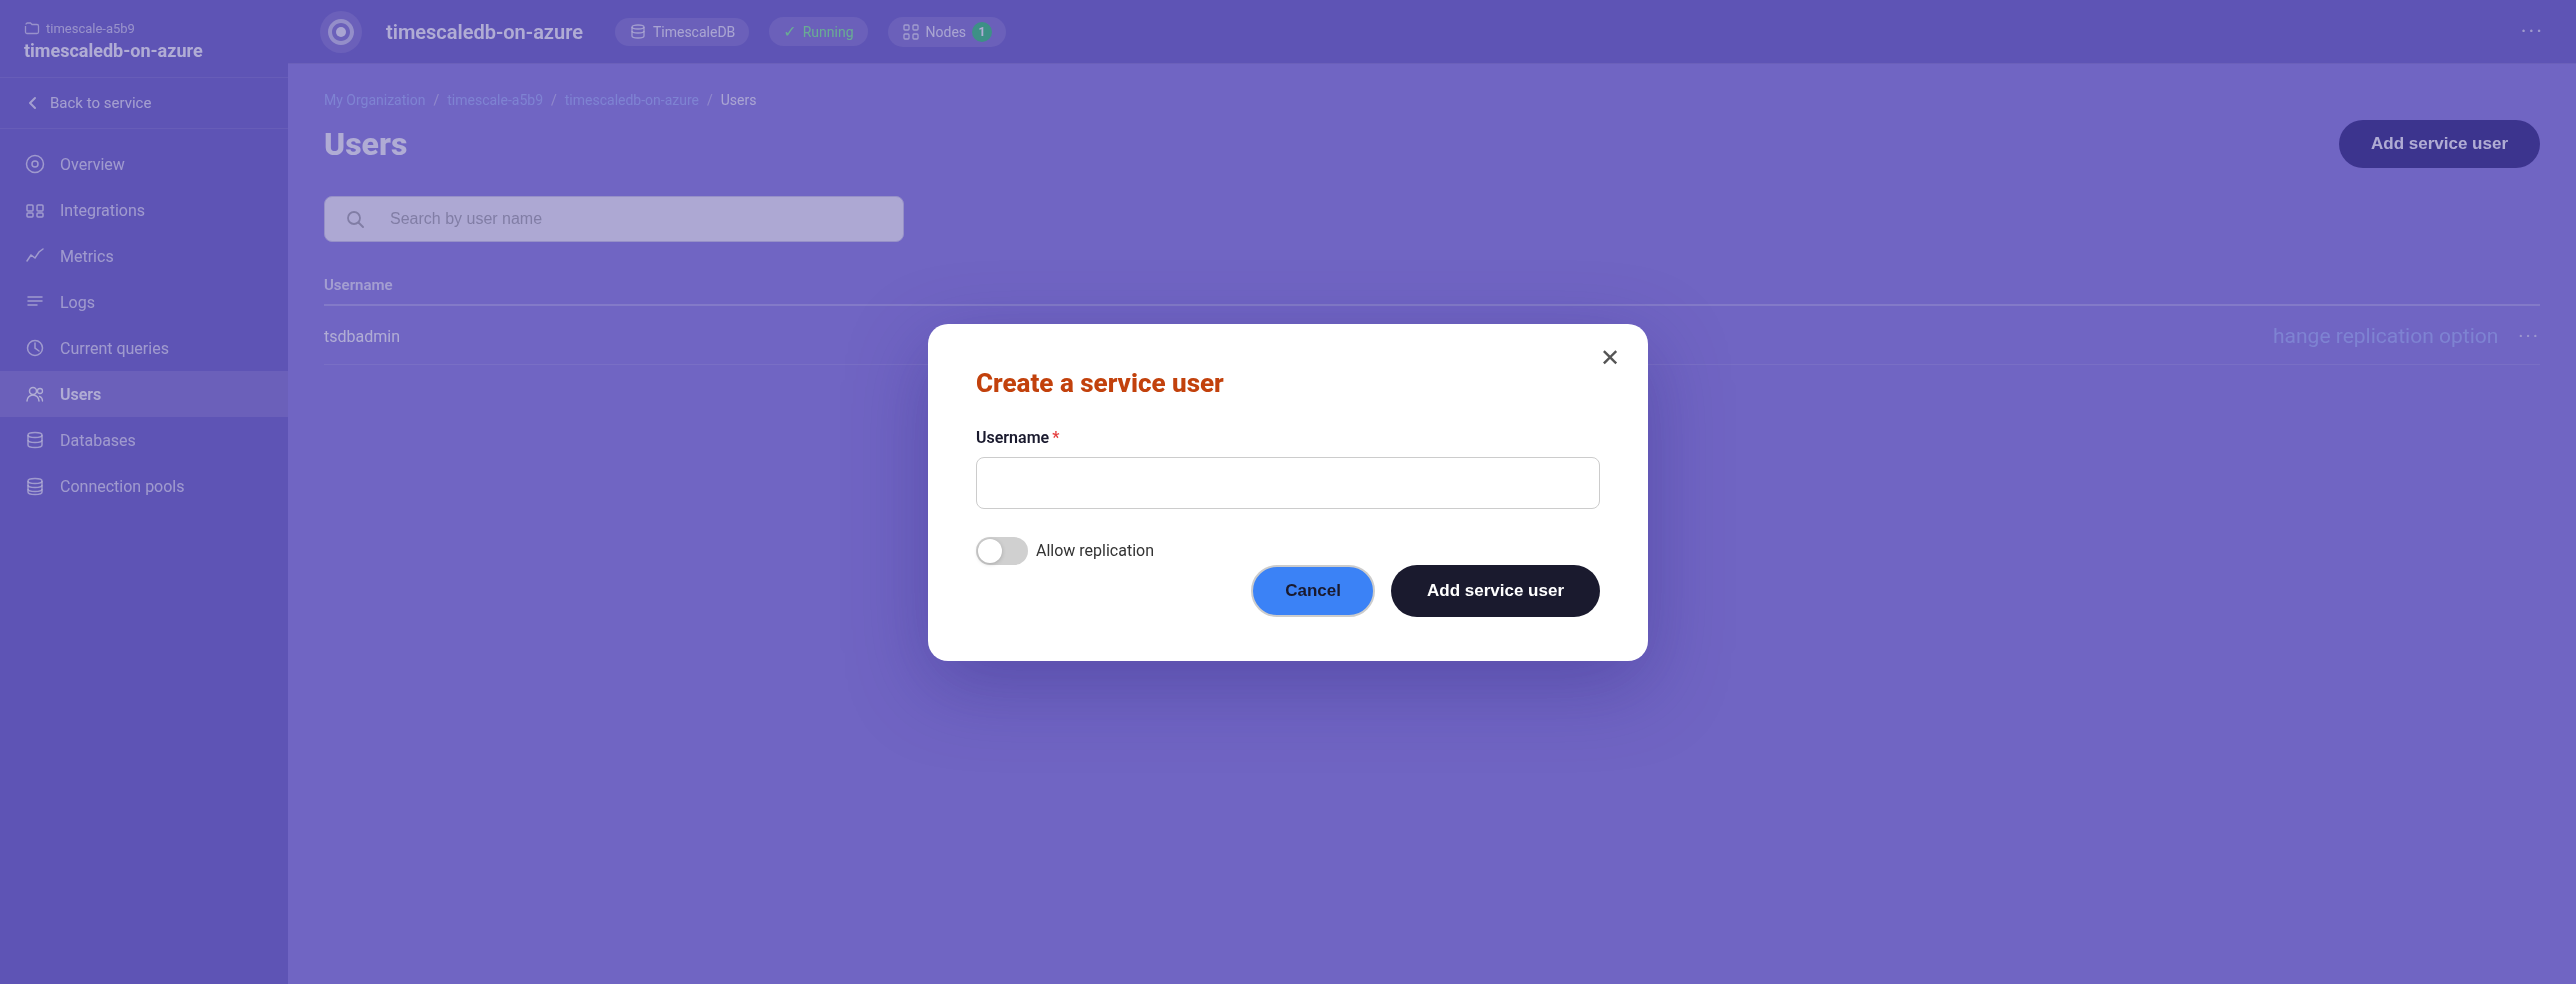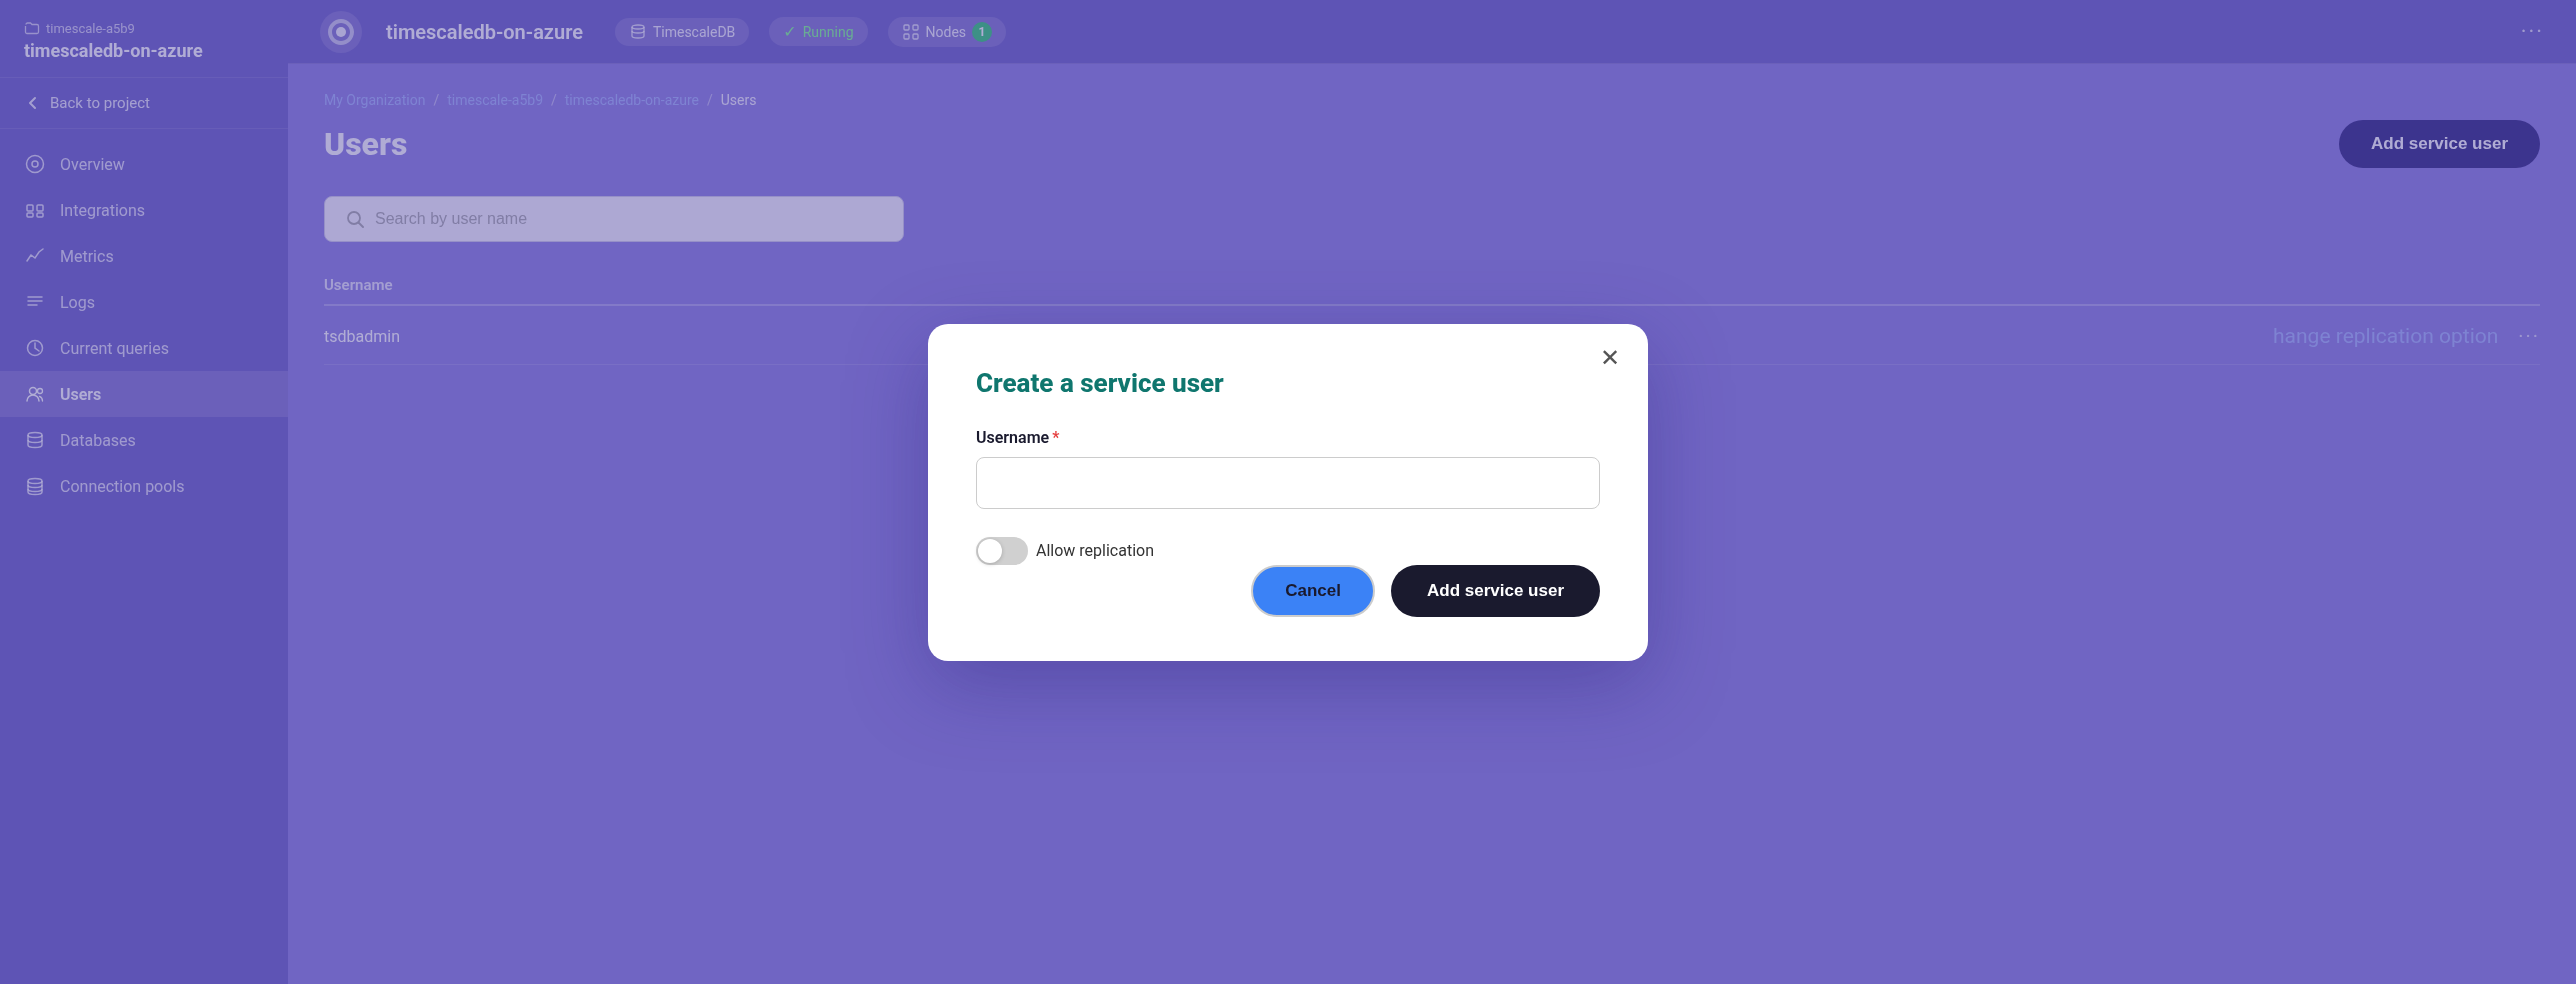--- a/index.html
+++ b/index.html
@@ -227,20 +227,21 @@
       margin-bottom: 24px;
     }
 
     .search-bar input {
       border: none;
       outline: none;
       font-size: 16px;
       color: #555;
       background: transparent;
       flex: 1;
+      margin-left: 15px;
     }
 
     .search-bar input::placeholder { color: #aaa; }
 
     .table-header {
       display: flex;
       padding: 10px 0;
       border-bottom: 2px solid rgba(255,255,255,0.3);
       margin-bottom: 2px;
     }
@@ -302,21 +303,21 @@
       border-radius: 20px;
       padding: 44px 48px 44px;
       width: 720px;
       box-shadow: 0 24px 80px rgba(40,30,120,0.35);
       position: relative;
     }
 
     .modal-title {
       font-size: 26px;
       font-weight: 800;
-      color: #0f766e;
+      color: #c2410c;
       margin-bottom: 30px;
     }
 
     .modal-close {
       position: absolute;
       top: 22px;
       right: 28px;
       background: none;
       border: none;
       font-size: 24px;
@@ -428,21 +429,21 @@
       </svg>
       <span>timescale-a5b9</span>
     </div>
     <div class="sidebar-project-name">timescaledb-on-azure</div>
   </div>
 
   <div class="sidebar-back">
     <svg width="18" height="18" viewBox="0 0 18 18">
       <path d="M11 4L6 9l5 5" stroke="rgba(255,255,255,0.85)" stroke-width="2" fill="none" stroke-linecap="round" stroke-linejoin="round"></path>
     </svg>
-    <span>Back to project</span>
+    <span>Back to service</span>
   </div>
 
   <nav class="sidebar-nav">
 
     <div class="sidebar-nav-item">
       <span class="nav-icon">
         <svg width="20" height="20" viewBox="0 0 20 20" fill="none">
           <circle cx="10" cy="10" r="8.5" stroke="rgba(255,255,255,0.8)" stroke-width="1.5"></circle>
           <circle cx="10" cy="10" r="3" stroke="rgba(255,255,255,0.8)" stroke-width="1.5"></circle>
         </svg>

